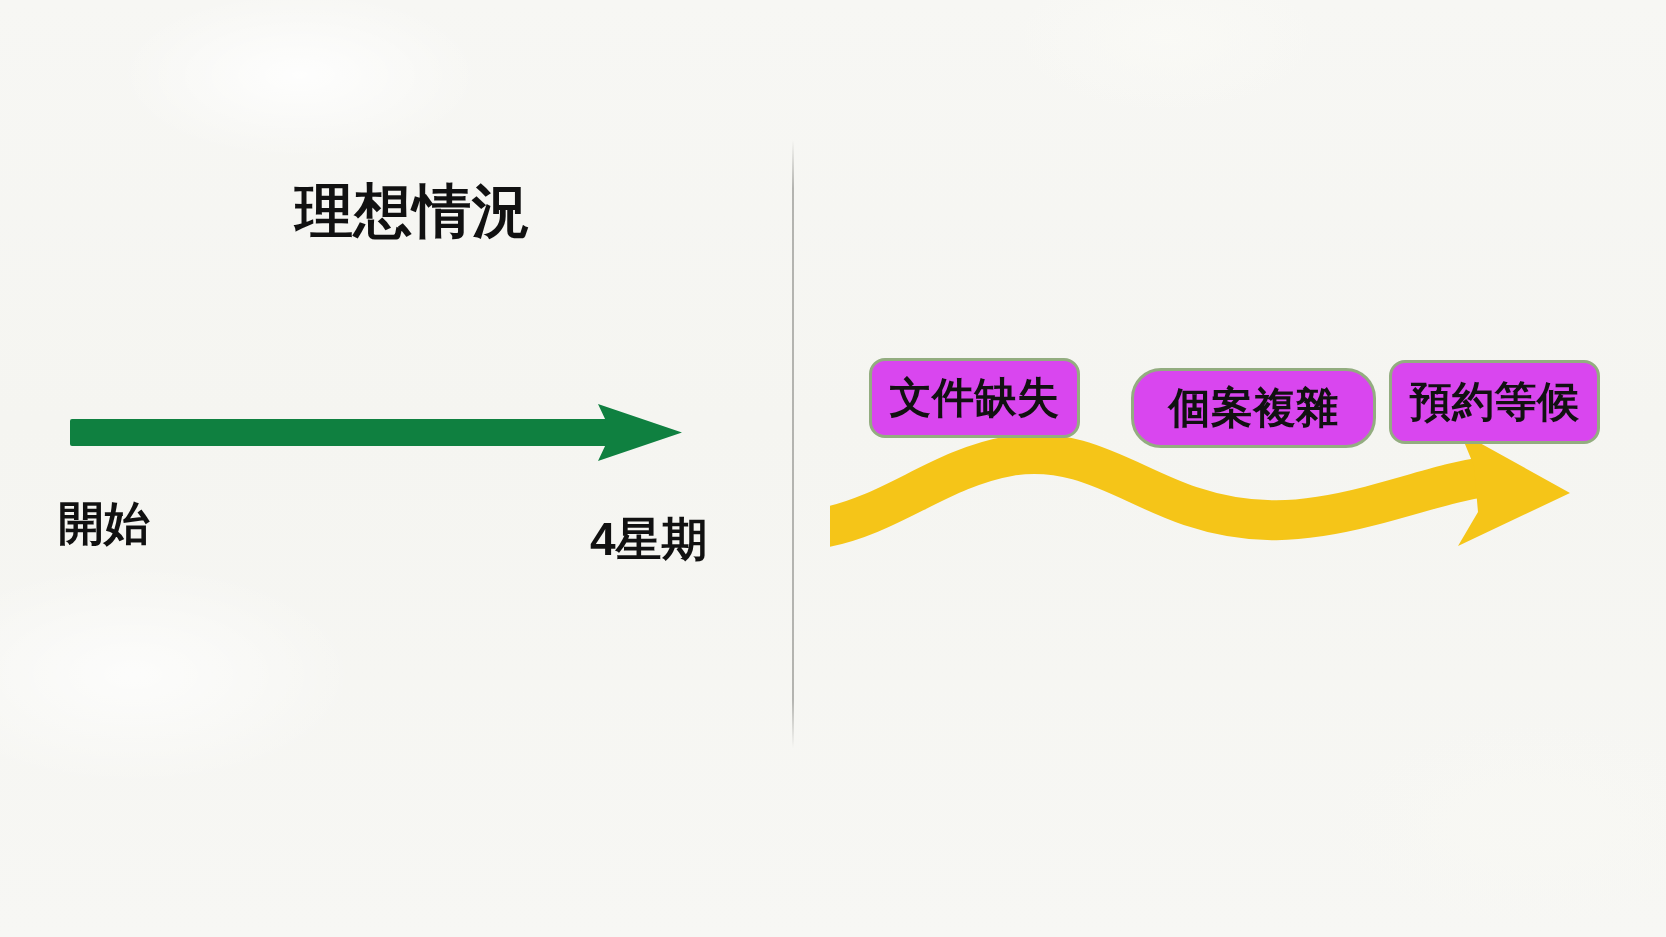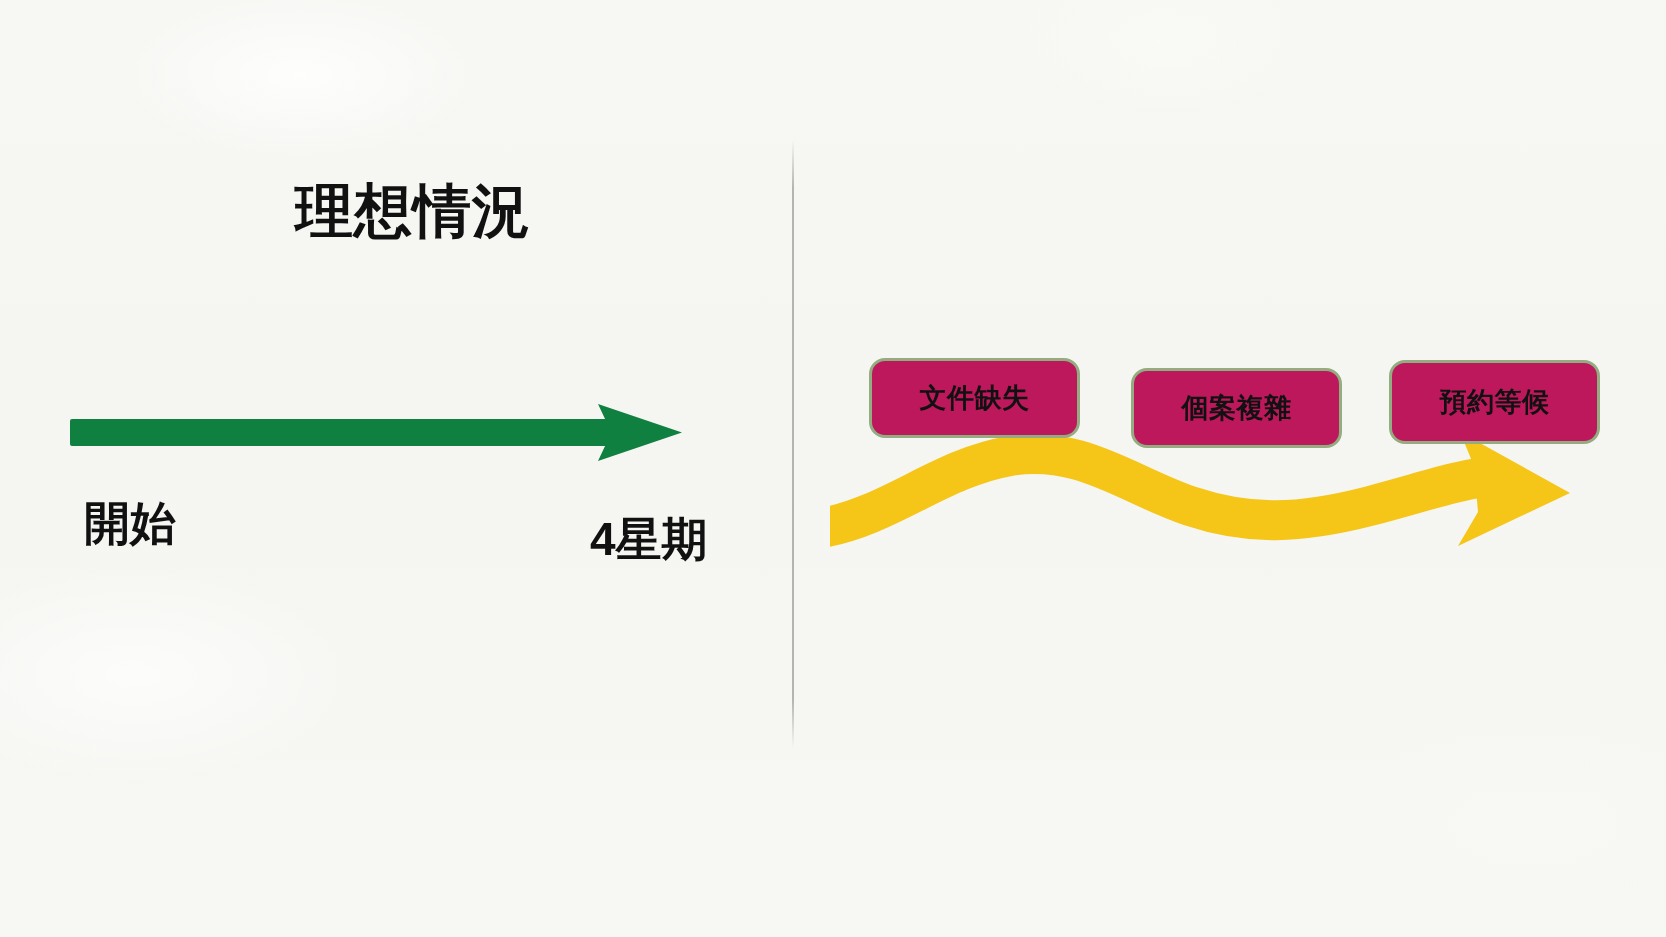--- a/index.html
+++ b/index.html
@@ -69,21 +69,21 @@
     height: 110px;
   }
   .axis-label {
     position: absolute;
     font-size: 46px;
     font-weight: bold;
     color: #111111;
     white-space: nowrap;
     line-height: 1;
   }
-  #label-start   { left: 84px;  top: 500px; text-align: center; }
+  #label-start   { left: 58px;  top: 500px; text-align: center; }
   #label-ideal-duration { left: 590px; top: 516px; }
 
   
   #yellow-arrow-svg {
     position: absolute;
     left: 830px;
     top: 420px;
     width: 820px;
     height: 160px;
   }
@@ -91,32 +91,32 @@
     left: 1415px;
     top: 556px;
   }
 
   
   .chip {
     position: absolute;
     box-sizing: border-box;
     border: 3px solid #93ad80;
     border-radius: 16px;
-    background: #be185d;
+    background: #d946ef;
     display: flex;
     align-items: center;
     justify-content: center;
-    font-size: 27px;
+    font-size: 42px;
     font-weight: bold;
     color: #111111;
     white-space: nowrap;
     letter-spacing: 0.5px;
   }
   #chip-0 { left: 869px;  top: 358px; width: 211px; height: 80px; }
-  #chip-1 { left: 1131px; top: 368px; width: 211px; height: 80px; }
+  #chip-1 { left: 1131px; top: 368px; width: 245px; height: 80px; border-radius: 30px; }
   #chip-2 { left: 1389px; top: 360px; width: 211px; height: 84px; }
 </style>
 </head>
 <body>
 
 <div class="bg-noise"></div>
 
 <div class="canvas">
 
   <div class="divider"></div>

